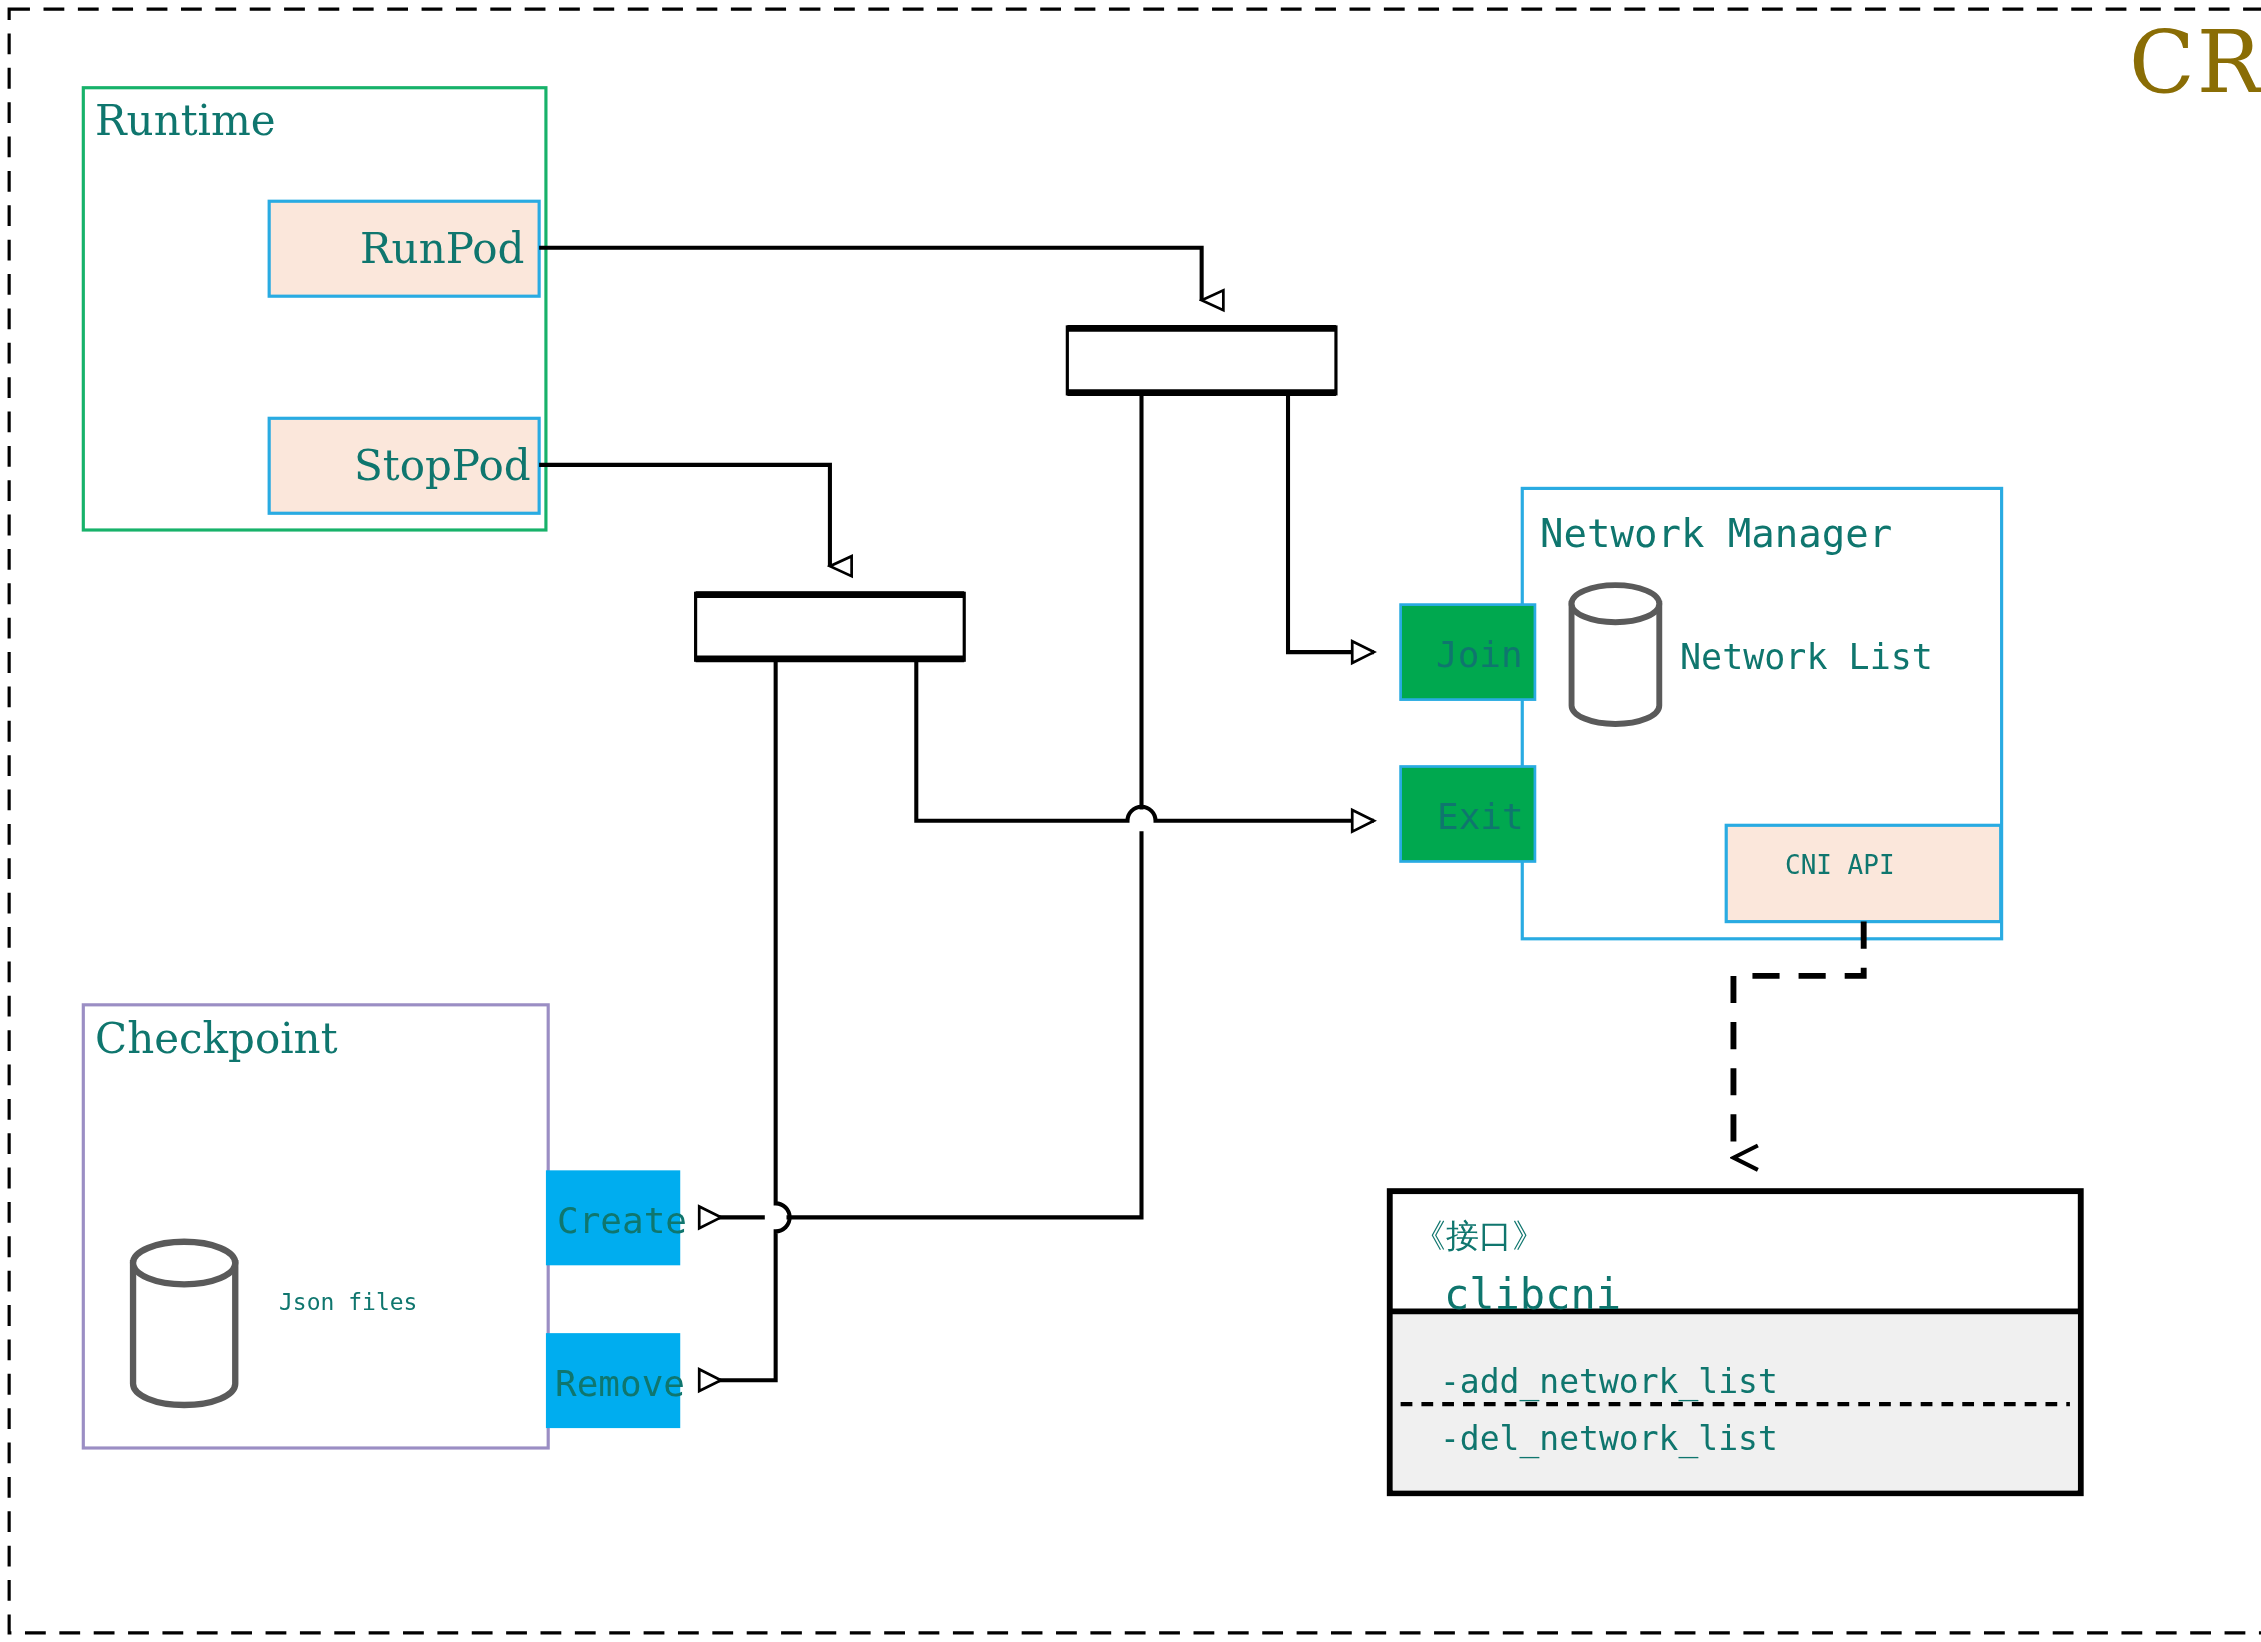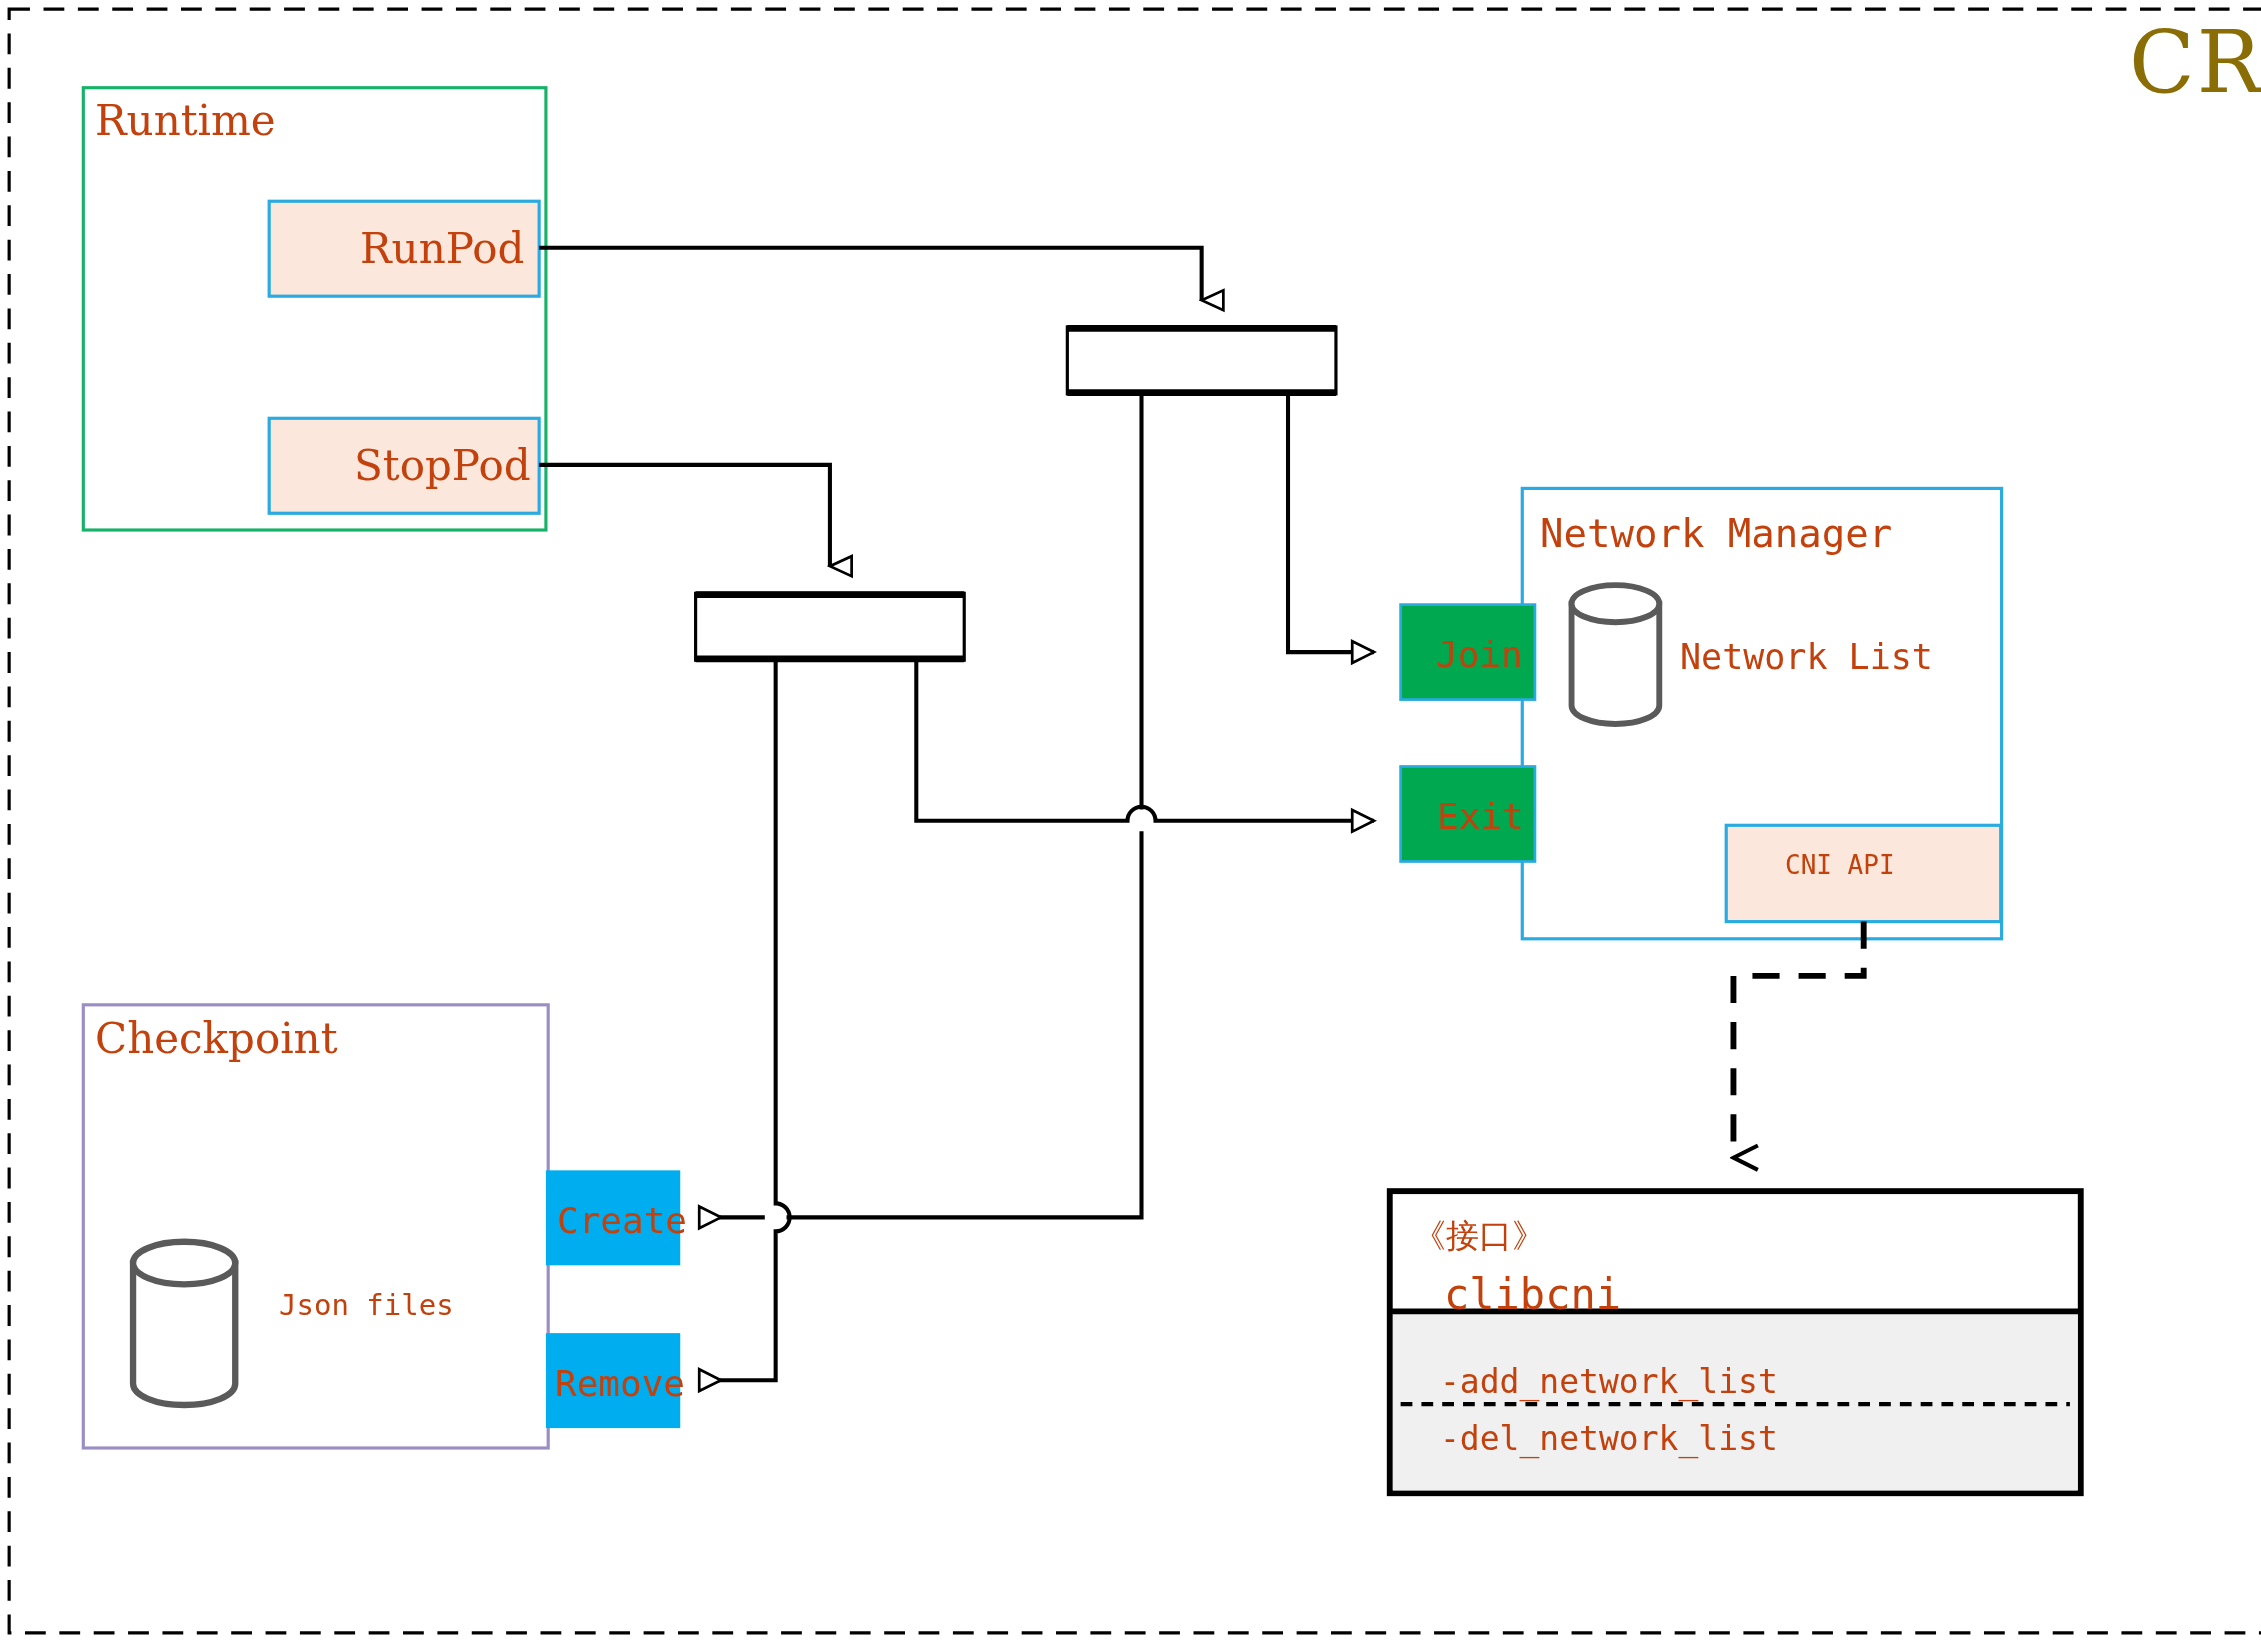--- a/index.html
+++ b/index.html
@@ -20,40 +20,40 @@
   }
   #canvas {
     position: absolute;
     left: 0;
     top: 0;
     width: 2335px;
     height: 1642px;
   }
   .lbl {
     position: absolute;
-    color: #c2410c;
+    color: #0f766e;
     white-space: nowrap;
     line-height: 1;
     font-family: "DejaVu Serif", "Liberation Serif", serif;
   }
   .mono {
     font-family: "DejaVu Sans Mono", "Liberation Mono", monospace;
   }
   .boxlabel {
     font-size: 42px;
   }
   .pillabel {
     font-size: 42px;
     margin-left: 24px;
   }
   .cyanlabel {
     font-size: 36px;
   }
   .cyllabel {
-    font-size: 29px;
+    font-size: 23px;
   }
   .cyllabel-nm {
     font-size: 35px;
     text-align: right;
   }
   .title-cri {
     font-size: 86px;
     color: #8a6d05;
     letter-spacing: 1.8px;
   }

